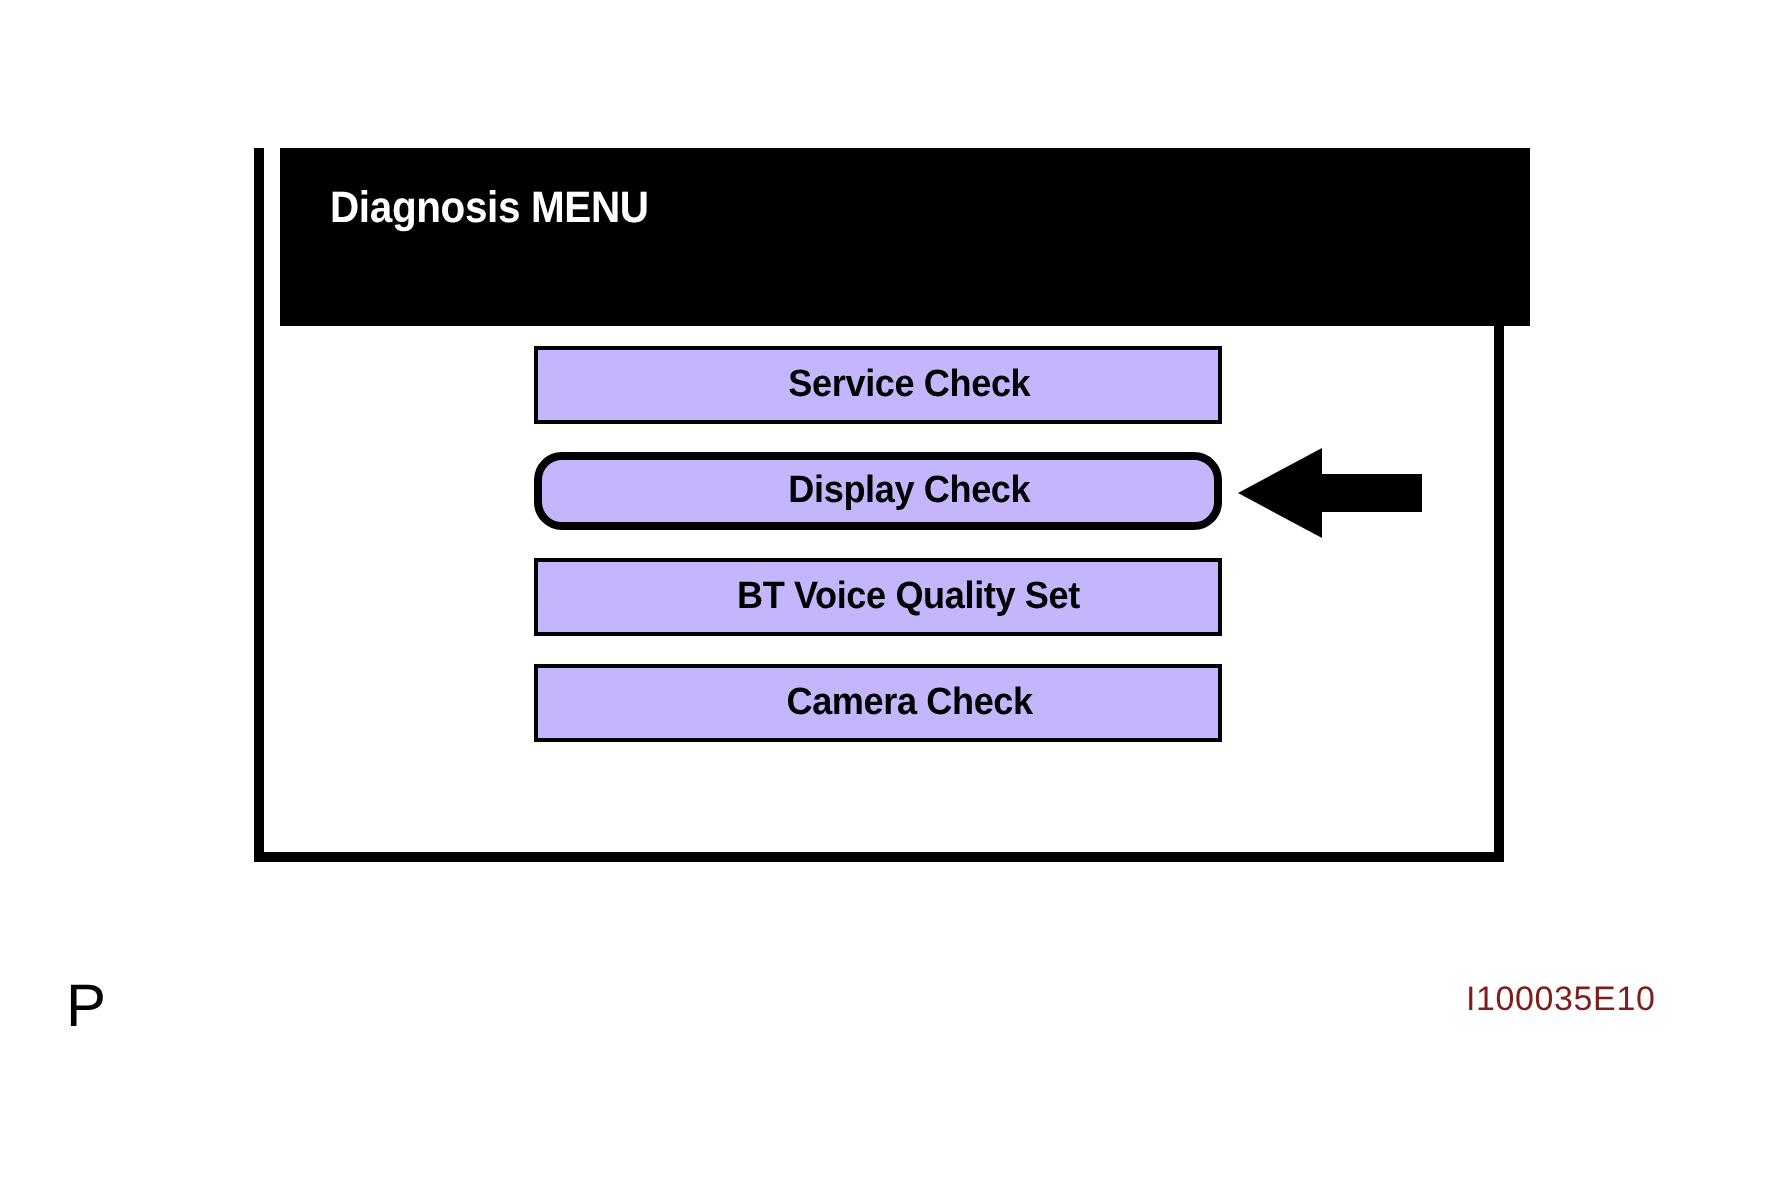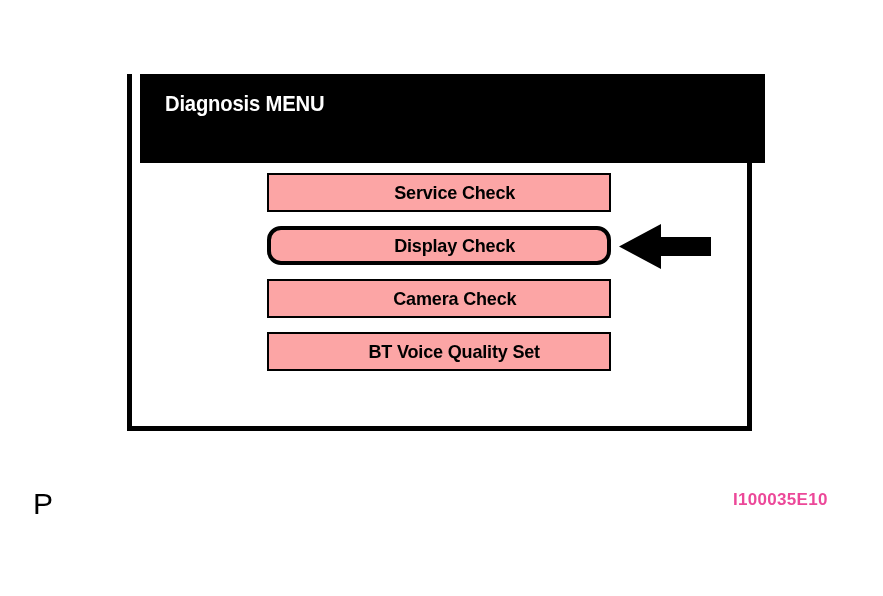--- a/index.html
+++ b/index.html
@@ -59,21 +59,21 @@
     left: 135px;
     top: 99px;
     width: 344px;
   }
 
   .menu-button {
     position: relative;
     width: 344px;
     height: 39px;
     margin-bottom: 14px;
-    background: #fca5a5;
+    background: #c4b5fd;
     border: 2px solid #000000;
     box-sizing: border-box;
     display: flex;
     align-items: center;
     justify-content: center;
     cursor: pointer;
     padding-left: 31px;
   }
 
   .menu-button.selected {
@@ -111,26 +111,25 @@
     color: #000000;
     font-family: "Liberation Sans", sans-serif;
     line-height: 1;
   }
 
   #figure-code {
     position: absolute;
     left: 733px;
     top: 491px;
     font-size: 17px;
-    color: #ec4899;
+    color: #7f1d1d;
     font-family: "Liberation Sans", sans-serif;
     letter-spacing: 0.3px;
     line-height: 1;
     white-space: nowrap;
-    font-weight: bold;
   }
 </style>
 </head>
 <body>
 
 <div id="device-panel">
 
   <div id="panel-header">
     <div id="panel-title">Diagnosis MENU</div>
   </div>
@@ -140,25 +139,25 @@
     <div class="menu-button">
       <span class="menu-button-label">Service Check</span>
     </div>
 
     <div class="menu-button selected">
       <span class="menu-button-label">Display Check</span>
     </div>
 
 
     <div class="menu-button">
-      <span class="menu-button-label">Camera Check</span>
+      <span class="menu-button-label">BT Voice Quality Set</span>
     </div>
 
     <div class="menu-button">
-      <span class="menu-button-label">BT Voice Quality Set</span>
+      <span class="menu-button-label">Camera Check</span>
     </div>
 
   </div>
 </div>
 
 <div id="pointer-arrow">
   <svg width="92" height="45" viewBox="0 0 92 45" xmlns="http://www.w3.org/2000/svg">
     <polygon points="0,22.5 42,0 42,13 92,13 92,32 42,32 42,45" fill="#000000"></polygon>
   </svg>
 </div>

